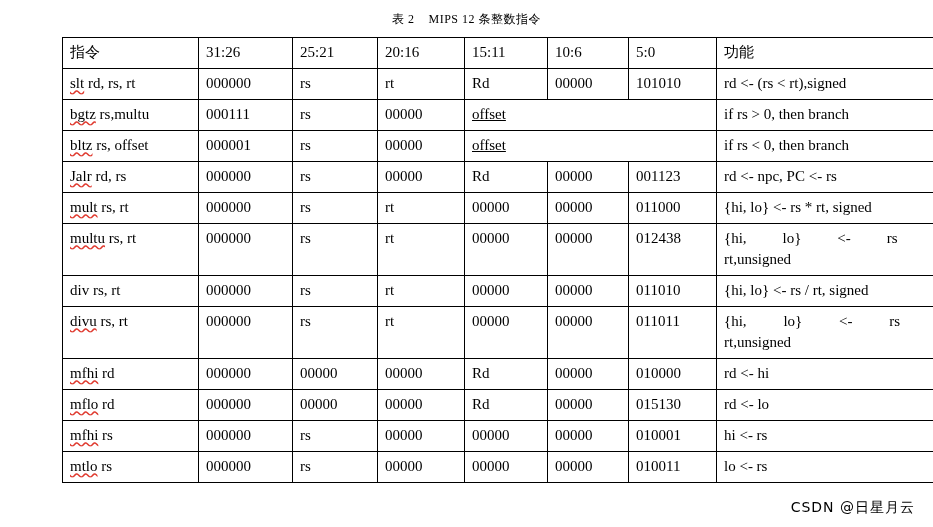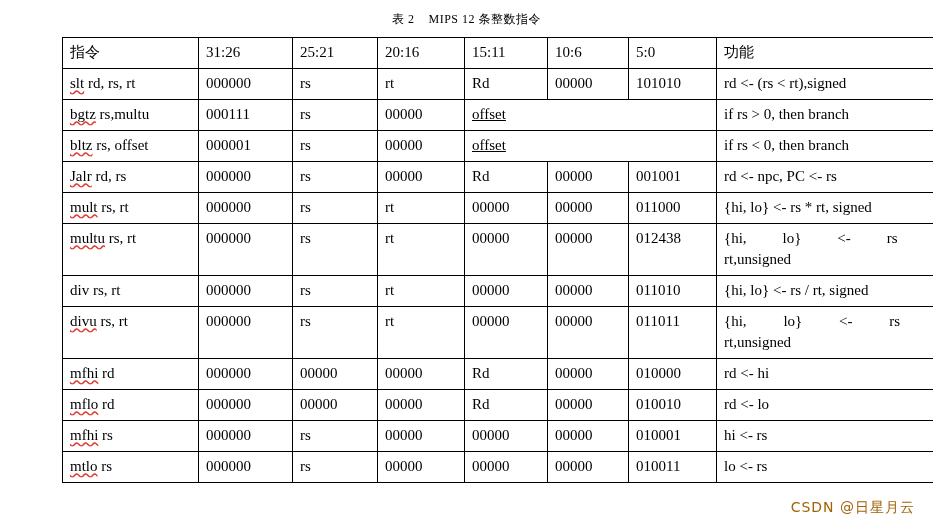--- a/index.html
+++ b/index.html
@@ -75,21 +75,21 @@
     text-decoration-skip-ink: none;
     -webkit-text-decoration: underline wavy #e03a2f;
   }
 
   #watermark {
     position: absolute;
     right: 18px;
     bottom: 10px;
     font-family: "DejaVu Sans", "Liberation Sans", sans-serif;
     font-size: 14px;
-    color: #a16207;
+    color: #000000;
     letter-spacing: 1px;
     white-space: nowrap;
   }
 </style>
 </head>
 <body>
 
 <div id="table-title">表 2    MIPS 12 条整数指令</div>
 
 <table id="instruction-table">
@@ -132,21 +132,21 @@
         <td class="c4 center" colspan="3">offset</td>
         <td class="c7">if rs &lt; 0, then branch</td>
       </tr>
       <tr>
         <td class="c0"><span class="sp">Jalr</span><span> rd, rs</span></td>
         <td class="c1">000000</td>
         <td class="c2">rs</td>
         <td class="c3">00000</td>
         <td class="c4">Rd</td>
         <td class="c5">00000</td>
-        <td class="c6">001001</td>
+        <td class="c6">001123</td>
         <td class="c7">rd &lt;- npc, PC &lt;- rs</td>
       </tr>
       <tr>
         <td class="c0"><span class="sp">mult</span><span> rs, rt</span></td>
         <td class="c1">000000</td>
         <td class="c2">rs</td>
         <td class="c3">rt</td>
         <td class="c4">00000</td>
         <td class="c5">00000</td>
         <td class="c6">011000</td>
@@ -192,21 +192,21 @@
         <td class="c6">010000</td>
         <td class="c7">rd &lt;- hi</td>
       </tr>
       <tr>
         <td class="c0"><span class="sp">mflo</span><span> rd</span></td>
         <td class="c1">000000</td>
         <td class="c2">00000</td>
         <td class="c3">00000</td>
         <td class="c4">Rd</td>
         <td class="c5">00000</td>
-        <td class="c6">010010</td>
+        <td class="c6">015130</td>
         <td class="c7">rd &lt;- lo</td>
       </tr>
       <tr>
         <td class="c0"><span class="sp">mfhi</span><span> rs</span></td>
         <td class="c1">000000</td>
         <td class="c2">rs</td>
         <td class="c3">00000</td>
         <td class="c4">00000</td>
         <td class="c5">00000</td>
         <td class="c6">010001</td>

